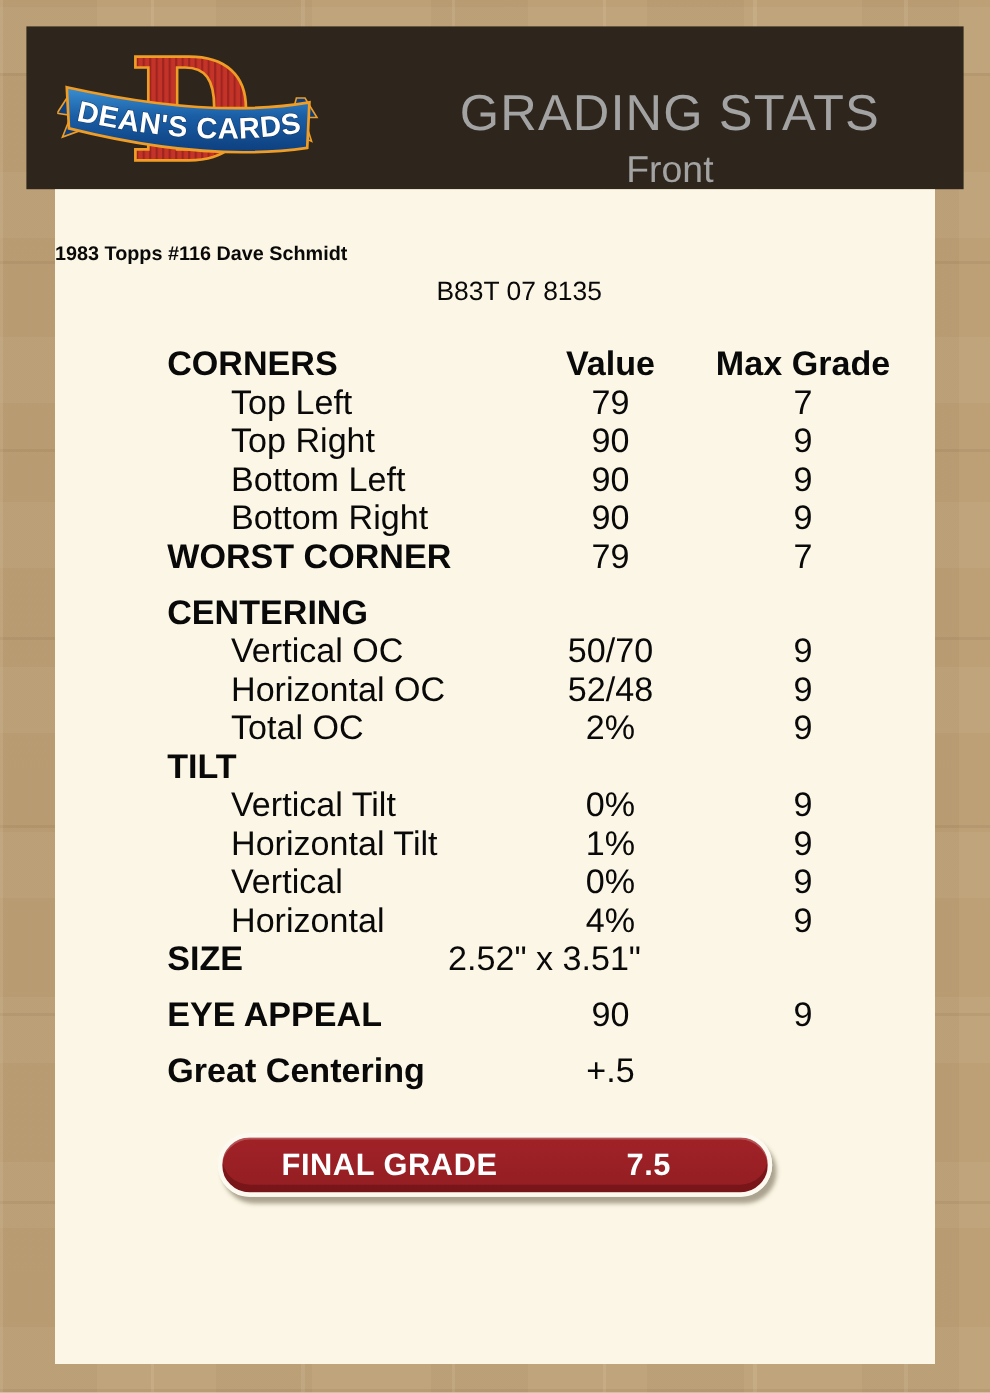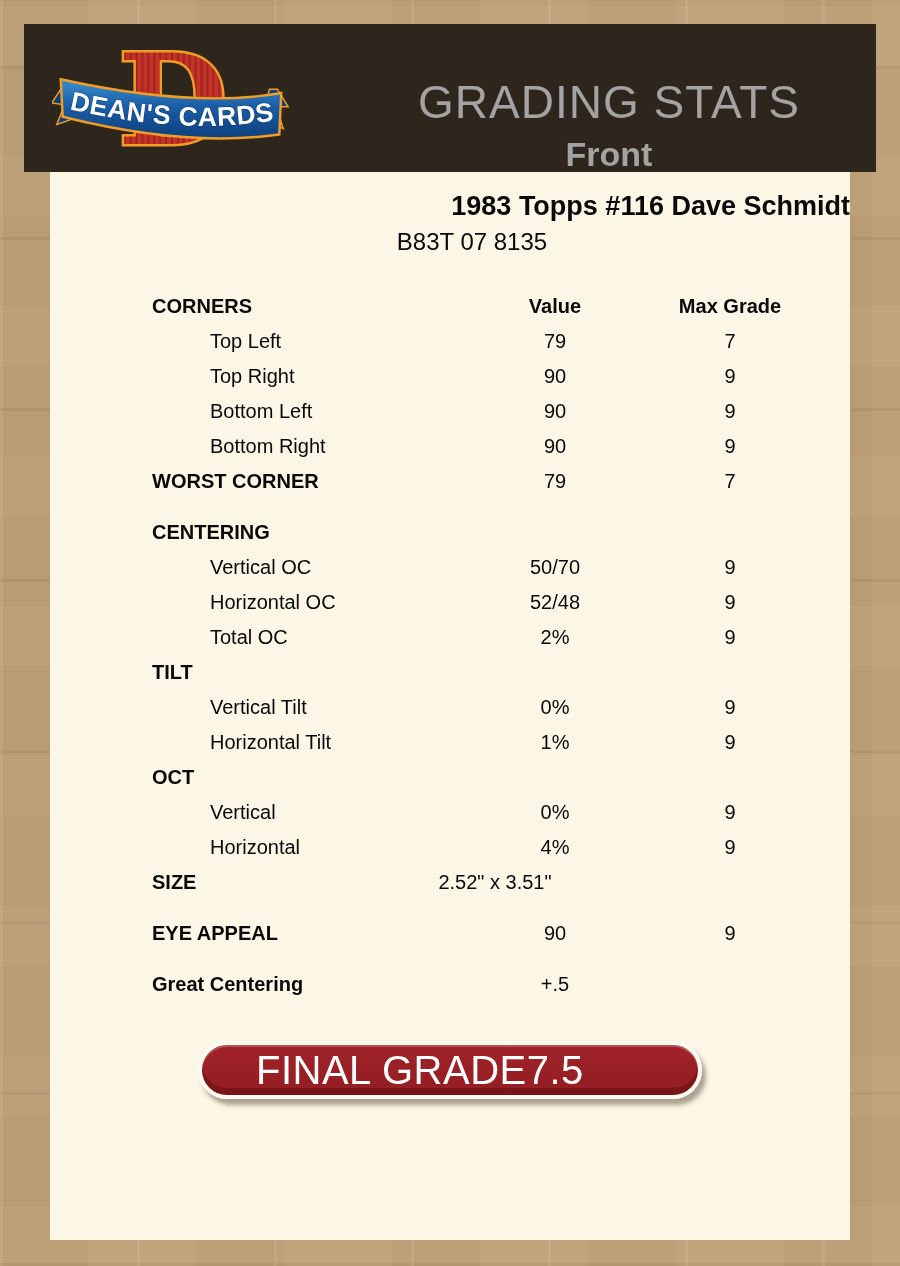--- a/index.html
+++ b/index.html
@@ -27,53 +27,53 @@
   .logo{
     position:absolute;left:28px;top:10px;width:238px;height:128px;
   }
   .header-text{
     position:absolute;left:310px;top:50px;width:550px;text-align:center;color:#a3a3a3;
   }
   .header-title{
     font-size:46px;line-height:56px;font-weight:400;letter-spacing:1px;white-space:nowrap;
   }
   .header-subtitle{
-    font-size:34px;line-height:48px;font-weight:700;
+    font-size:34px;line-height:48px;font-weight:400;
   }
   
   .panel{
     position:absolute;left:50px;top:172px;width:800px;height:1068px;
     background:#fbf6e5;color:#090909;
   }
   .card-title{
-    margin-top:16px;text-align:right;font-size:27px;line-height:36px;font-weight:bold;
+    margin-top:40px;text-align:left;font-size:18px;line-height:36px;font-weight:bold;
   }
   .card-serial{
     text-align:center;font-size:24px;line-height:36px;font-weight:400;padding-left:44px;
   }
   
   .grading-table{margin-top:29px;}
-  .trow{position:relative;height:35px;line-height:35px;font-size:20px;}
+  .trow{position:relative;height:35px;line-height:35px;font-size:31px;}
   .trow.gap{margin-top:16px;}
   .trow .lbl{position:absolute;left:102px;white-space:nowrap;}
   .trow.item .lbl{left:160px;font-weight:400;}
   .trow.header .lbl,.trow.section .lbl,.trow.total .lbl{font-weight:bold;}
   .trow .val{position:absolute;left:505px;transform:translateX(-50%);white-space:nowrap;}
   .trow .max{position:absolute;left:680px;transform:translateX(-50%);white-space:nowrap;}
   .trow.header .val,.trow.header .max{font-weight:bold;}
   .trow.wide .val{left:445px;}
   
   .final-grade{
     margin:39px auto 0 auto;width:504px;height:58px;box-sizing:border-box;
     background:linear-gradient(#a02227,#931e23);
     border:4px solid #fcfaf0;border-radius:29px;
     box-shadow:4px 6px 4px rgba(92,80,58,0.5), inset 0 -7px 0 rgba(70,5,8,0.35), inset 0 2px 0 rgba(255,255,255,0.22);
-    display:flex;align-items:center;justify-content:flex-start;
+    display:flex;align-items:center;justify-content:space-between;
     padding:0 88px 0 54px;
-    color:#ffffff;font-size:40px;font-weight:normal;letter-spacing:0.5px;
+    color:#ffffff;font-size:28px;font-weight:bold;letter-spacing:0.5px;
   }
 </style>
 </head>
 <body>
 
 <div class="collage"></div>
 
 <div class="header-bar">
   <svg class="logo" viewBox="0 0 240 130" aria-hidden="true">
     <defs>
@@ -164,23 +164,20 @@
       <div class="trow item">
         <span class="lbl">Vertical Tilt</span>
         <span class="val">0%</span>
         <span class="max">9</span>
       </div>
       <div class="trow item">
         <span class="lbl">Horizontal Tilt</span>
         <span class="val">1%</span>
         <span class="max">9</span>
       </div>
-      <div class="trow section">
-        <span class="lbl">OCT</span>
-      </div>
       <div class="trow item">
         <span class="lbl">Vertical</span>
         <span class="val">0%</span>
         <span class="max">9</span>
       </div>
       <div class="trow item">
         <span class="lbl">Horizontal</span>
         <span class="val">4%</span>
         <span class="max">9</span>
       </div>

